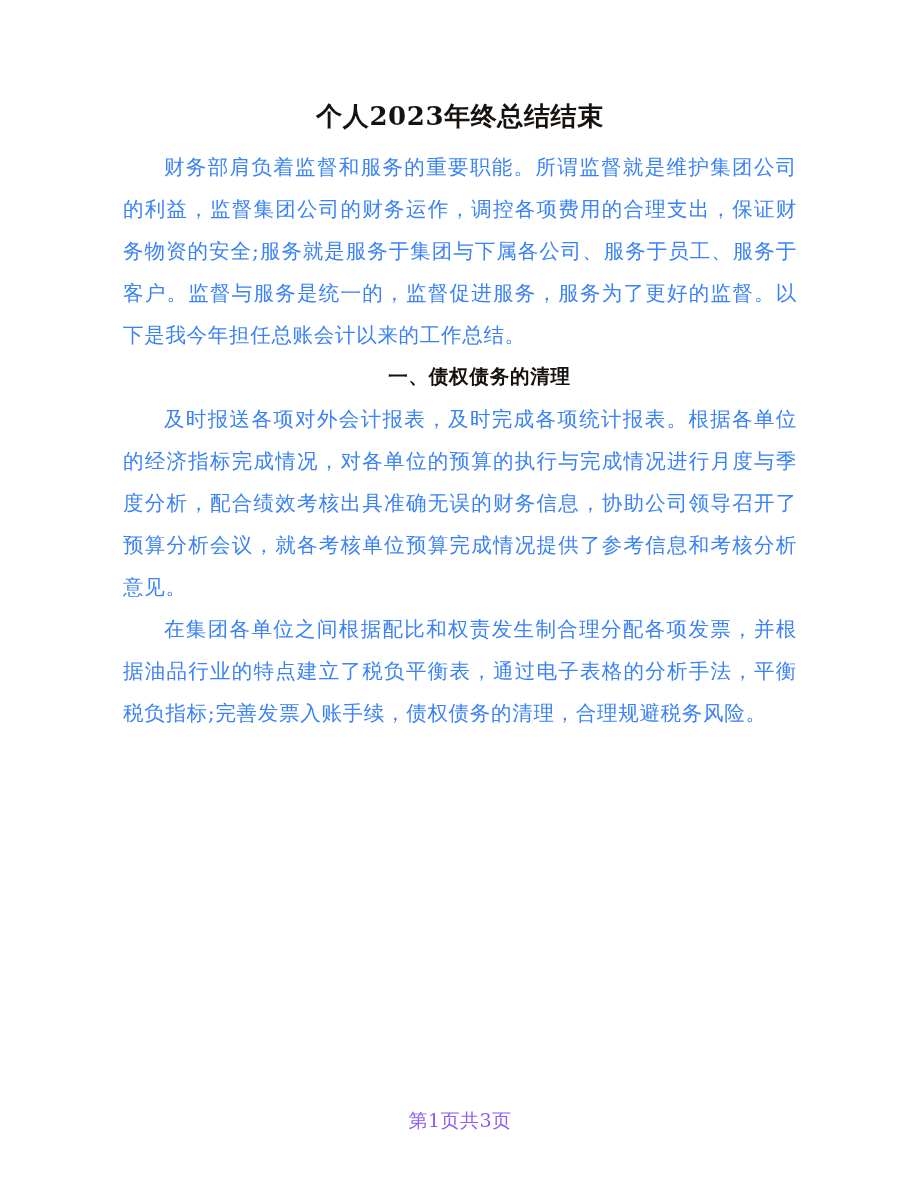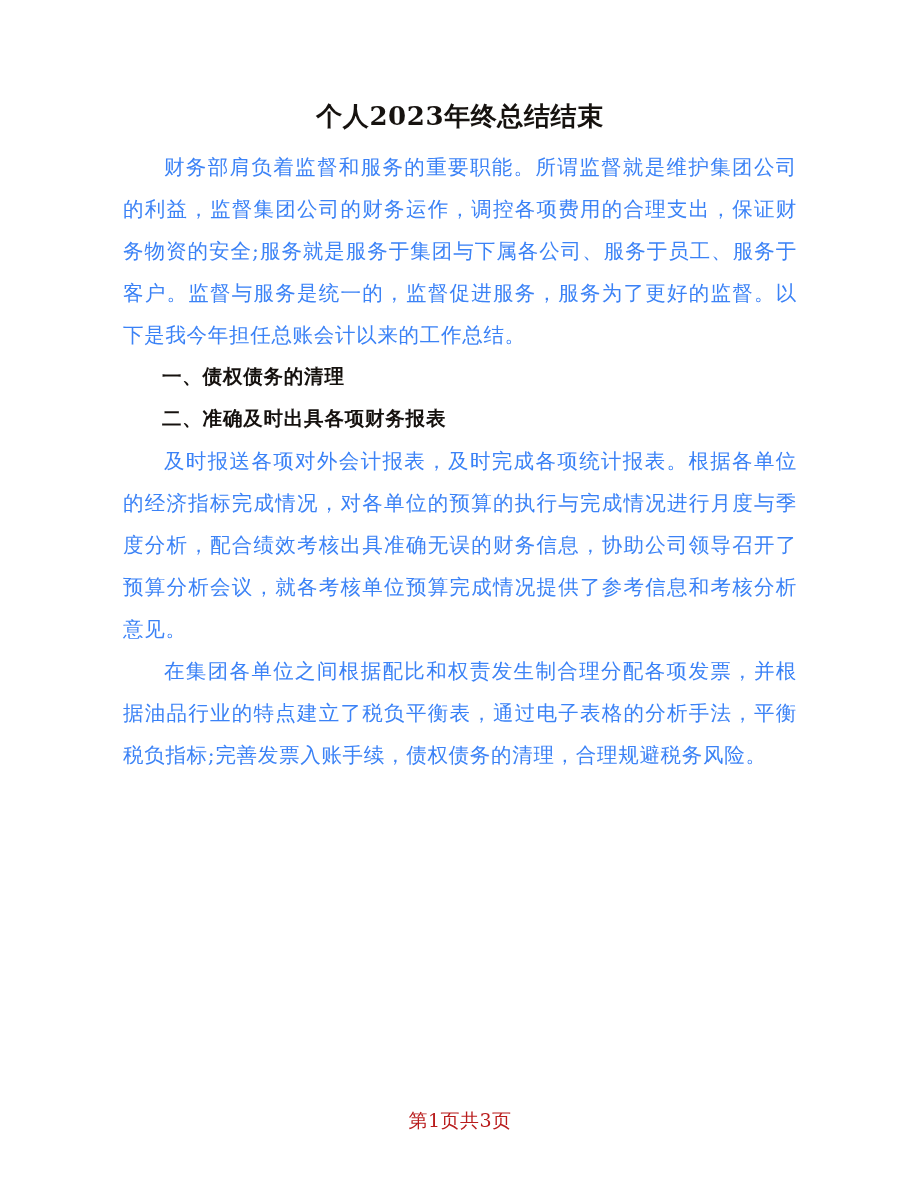--- a/index.html
+++ b/index.html
@@ -61,49 +61,49 @@
 
   .section-heading {
     font-family: "DejaVu Sans", "Liberation Sans", sans-serif;
     font-size: 19.5px;
     line-height: 42px;
     font-weight: 700;
     color: #15110e;
     text-indent: 2em;
     margin: 0;
     letter-spacing: 0.8px;
+    text-align: center;
   }
 
   .footer {
     position: absolute;
     left: 0;
     top: 1108px;
     width: 920px;
     text-align: center;
     font-family: "DejaVu Serif", "Liberation Serif", serif;
     font-size: 19px;
-    color: #b91c1c;
+    color: #8b5cf6;
     letter-spacing: 0.5px;
   }
 </style>
 </head>
 <body>
 
 <div class="page">
 
   <div class="doc-body">
 
     <h1 class="doc-title">个人2023年终总结结束</h1>
 
     <p class="para">财务部肩负着监督和服务的重要职能。所谓监督就是维护集团公司的利益，监督集团公司的财务运作，调控各项费用的合理支出，保证财务物资的安全;服务就是服务于集团与下属各公司、服务于员工、服务于客户。监督与服务是统一的，监督促进服务，服务为了更好的监督。以下是我今年担任总账会计以来的工作总结。</p>
 
     <p class="section-heading">一、债权债务的清理</p>
 
 
-    <p class="section-heading">二、准确及时出具各项财务报表</p>
 
     <p class="para">及时报送各项对外会计报表，及时完成各项统计报表。根据各单位的经济指标完成情况，对各单位的预算的执行与完成情况进行月度与季度分析，配合绩效考核出具准确无误的财务信息，协助公司领导召开了预算分析会议，就各考核单位预算完成情况提供了参考信息和考核分析意见。</p>
 
 
     <p class="para">在集团各单位之间根据配比和权责发生制合理分配各项发票，并根据油品行业的特点建立了税负平衡表，通过电子表格的分析手法，平衡税负指标;完善发票入账手续，债权债务的清理，合理规避税务风险。</p>
 
   </div>
 
   <div class="footer">第1页共3页</div>
 

